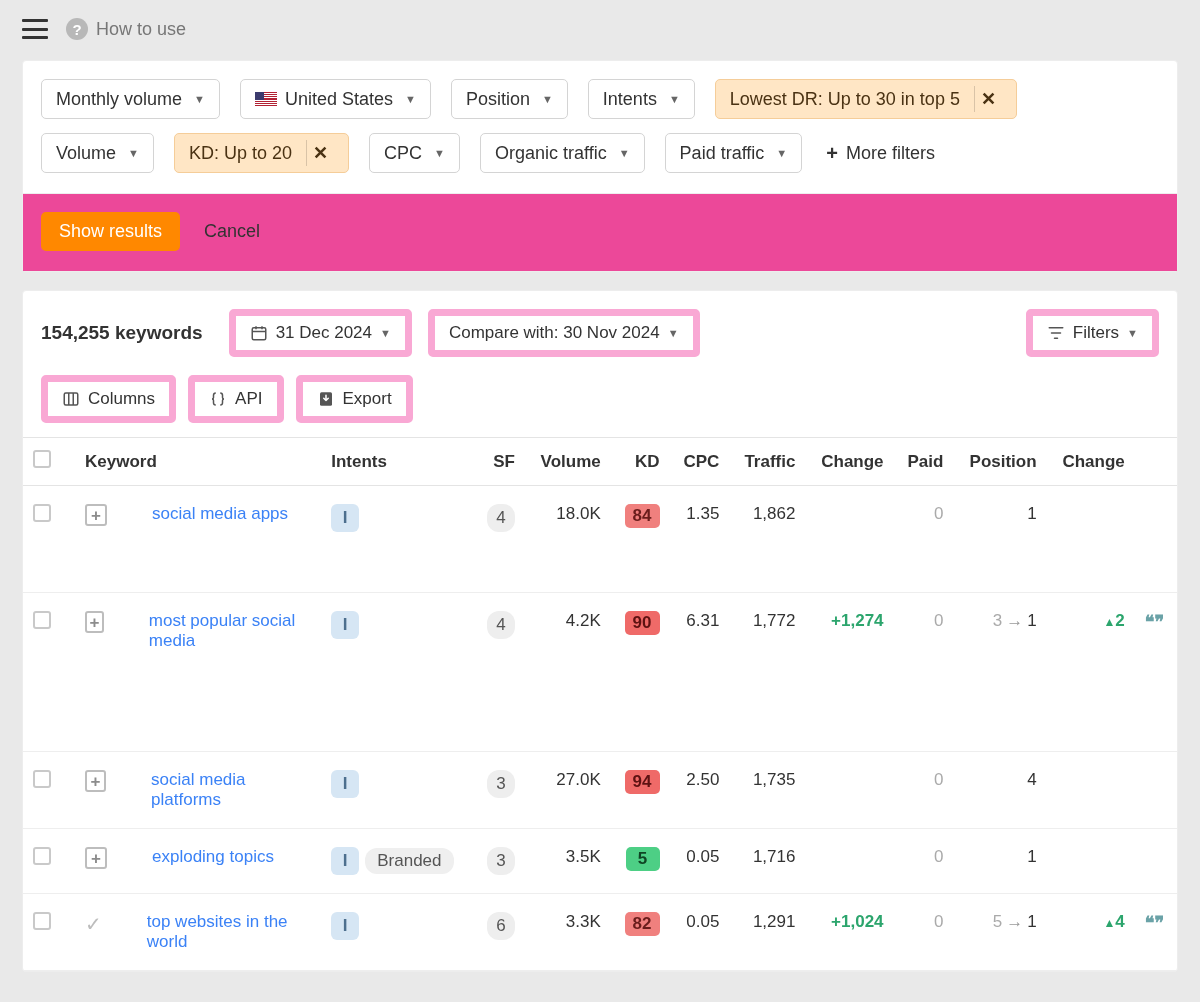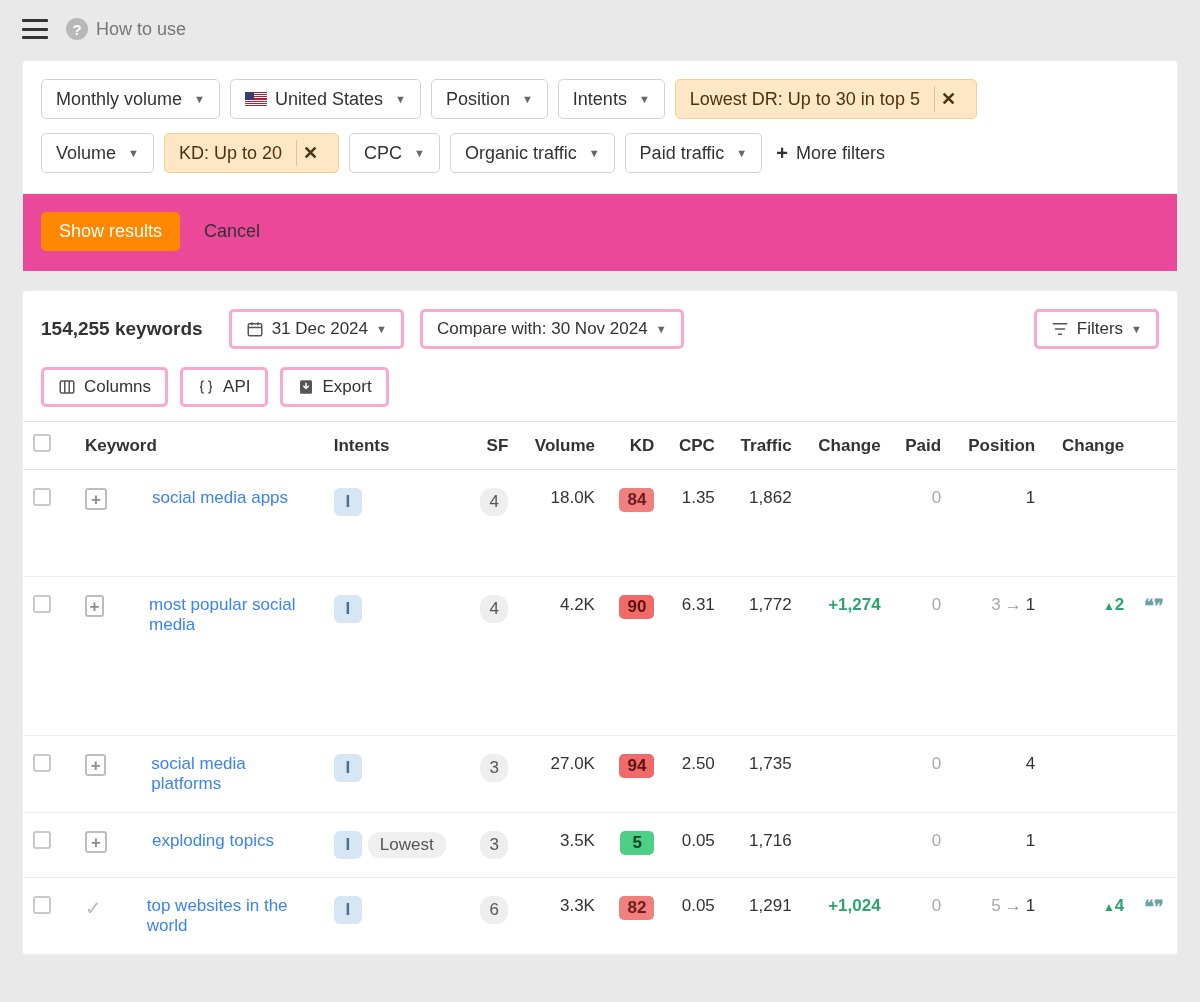--- a/index.html
+++ b/index.html
@@ -32,21 +32,21 @@
   
   .card {
     background:#fff;
     margin: 2px 22px 6px 22px;
     border: 1px solid #ededed;
     border-radius: 4px;
   }
 
   
   .filter-area { padding: 18px 18px 20px 18px; border-bottom:1px solid #eee; }
-  .chip-row { display:flex; flex-wrap:wrap; gap:10px; }
+  .chip-row { display:flex; flex-wrap:wrap; gap:20px; }
   .chip-row + .chip-row { margin-top: 14px; }
   .chip {
     display:flex; align-items:center; gap:8px;
     border:1px solid #d4d4d4; border-radius:5px;
     padding: 6px 14px; font-size:18px; color:#333; background:#fff;
     cursor:pointer;
   }
   .chip.active {
     background:#ffe6c5; border-color:#f5cd99; color:#4a3213;
   }
@@ -81,21 +81,21 @@
   .btn-plain { color:#333; font-size:18px; cursor:pointer; }
 
   
   .toolbar-row {
     display:flex; flex-wrap:wrap; align-items:center; gap:16px;
     padding: 18px 18px;
   }
   .count-text { font-size:19px; font-weight:700; margin-right:10px; }
   .tbtn {
     display:flex; align-items:center; gap:8px;
-    border:3px solid #f9a8d4; border-radius:5px;
+    border:7px solid #f9a8d4; border-radius:5px;
     padding: 7px 14px; font-size:17px; background:#fff; cursor:pointer;
   }
   .tbtn .caret { font-size:11px; color:#666; }
   .tool-sub-row { display:flex; gap:12px; padding: 0 18px 14px 18px; }
 
   
   table { width:100%; border-collapse:collapse; font-size:17px; }
   thead th {
     text-align:left; font-weight:700; color:#333;
     padding: 12px 10px; border-bottom:1px solid #e4e4e4; border-top:1px solid #e4e4e4;
@@ -357,21 +357,21 @@
           <td class=""></td>
         </tr>
         <tr>
           <td><span class="cb"></span></td>
           <td style="max-width: 230px;">
             <div class="cell-flex">
               <span class="row-plus">+</span>
               <span class="kw-link">exploding topics</span>
             </div>
           </td>
-          <td><span class="intent-pill">I</span><span class="branded-pill">Lowest</span></td>
+          <td><span class="intent-pill">I</span><span class="branded-pill">Branded</span></td>
           <td class="num"><span class="pill-grey">3</span></td>
           <td class="num">3.5K</td>
           <td class="num"><span class="kd-badge kd-green">5</span></td>
           <td class="num">0.05</td>
           <td class="num">1,716</td>
           <td class="num"></td>
           <td class="num"><span style="color:#aaa">0</span></td>
           <td class="num">1</td>
           <td class="num"></td>
           <td class=""></td>

